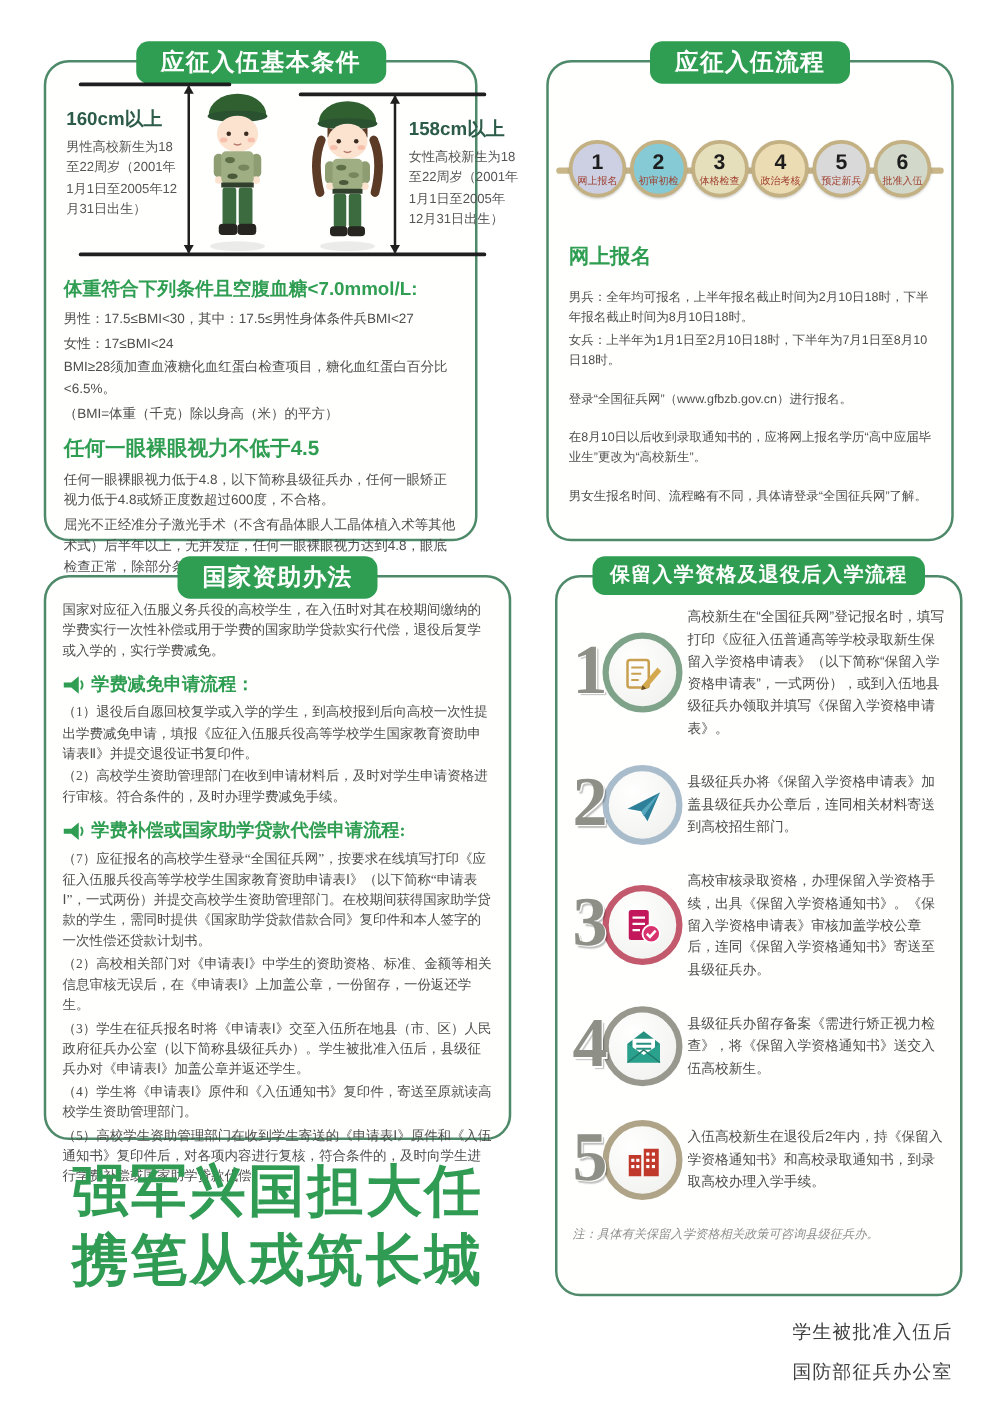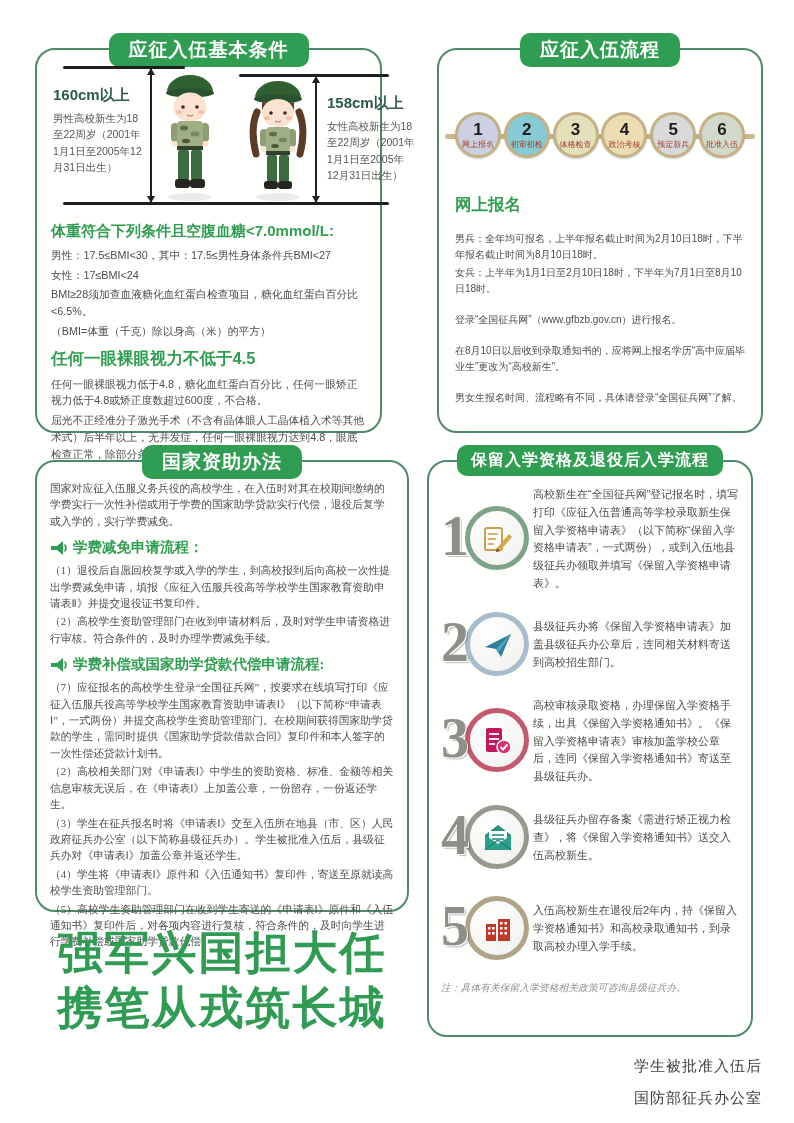--- a/index.html
+++ b/index.html
@@ -9,21 +9,21 @@
 
   .panel { position:absolute; border:2px solid #4e8a69; border-radius:20px; background:#fffffe; }
   .badge { position:absolute; top:-17px; left:50%; transform:translateX(-50%);
            background:#2f9e52; color:#fff; font-weight:bold; font-size:19px;
            padding:4px 20px; border-radius:10px; white-space:nowrap; letter-spacing:1px; }
   .badge-sm { font-size:16px; padding:5px 14px; }
 
   #p-basic   { left:35px;  top:48px;  width:347px; height:385px; padding:8px 14px; }
   #p-process { left:437px; top:48px;  width:326px; height:385px; padding:10px 16px; }
   #p-funding { left:35px;  top:460px; width:374px; height:452px; padding:14px 13px;font-family:Liberation Serif, serif; }
-  #p-retain  { left:427px; top:460px; width:326px; height:577px; padding:16px 12px; }
+  #p-retain  { left:444px; top:460px; width:326px; height:577px; padding:16px 12px; }
 
   
   .figures { position:relative; height:150px; margin-top:6px; }
   .mline { position:absolute; height:3px; background:#1f1f1f; border-radius:2px; }
   .top-m   { left:12px;  top:2px;   width:122px; }
   .top-f   { left:188px; top:10px;  width:150px; }
   .bottomline { left:12px; top:138px; width:326px; }
   .vline { position:absolute; width:2px; background:#1f1f1f; }
   .v-m { left:99px;  top:5px;  height:133px; }
   .v-f { left:264px; top:13px; height:125px; }
@@ -167,21 +167,21 @@
       </div>
     </div>
 
     <h3 class="gh">体重符合下列条件且空腹血糖&lt;7.0mmol/L:</h3>
     <p class="body-p">男性：17.5≤BMI&lt;30，其中：17.5≤男性身体条件兵BMI&lt;27</p>
     <p class="body-p">女性：17≤BMI&lt;24</p>
     <p class="body-p">BMI≥28须加查血液糖化血红蛋白检查项目，糖化血红蛋白百分比&lt;6.5%。</p>
     <p class="body-p">（BMI=体重（千克）除以身高（米）的平方）</p>
 
     <h3 class="gh big">任何一眼裸眼视力不低于4.5</h3>
-    <p class="body-p">任何一眼裸眼视力低于4.8，糖化血红蛋白百分比，任何一眼矫正视力低于4.8或矫正度数超过600度，不合格。</p>
+    <p class="body-p">任何一眼裸眼视力低于4.8，以下简称县级征兵办，任何一眼矫正视力低于4.8或矫正度数超过600度，不合格。</p>
     <p class="body-p">屈光不正经准分子激光手术（不含有晶体眼人工晶体植入术等其他术式）后半年以上，无并发症，任何一眼裸眼视力达到4.8，眼底检查正常，除部分条件兵外合格。</p>
     <p class="note">注：以上条件如有调整，以“全国征兵网”（www.gfbzb.gov.cn）和当地兵役机关公布信息为准。</p>
   </section>
 
   <section class="panel" id="p-process">
     <div class="badge">应征入伍流程</div>
 
     <div class="steps">
       <div class="steps-line"></div>
       <div class="steps-row">

